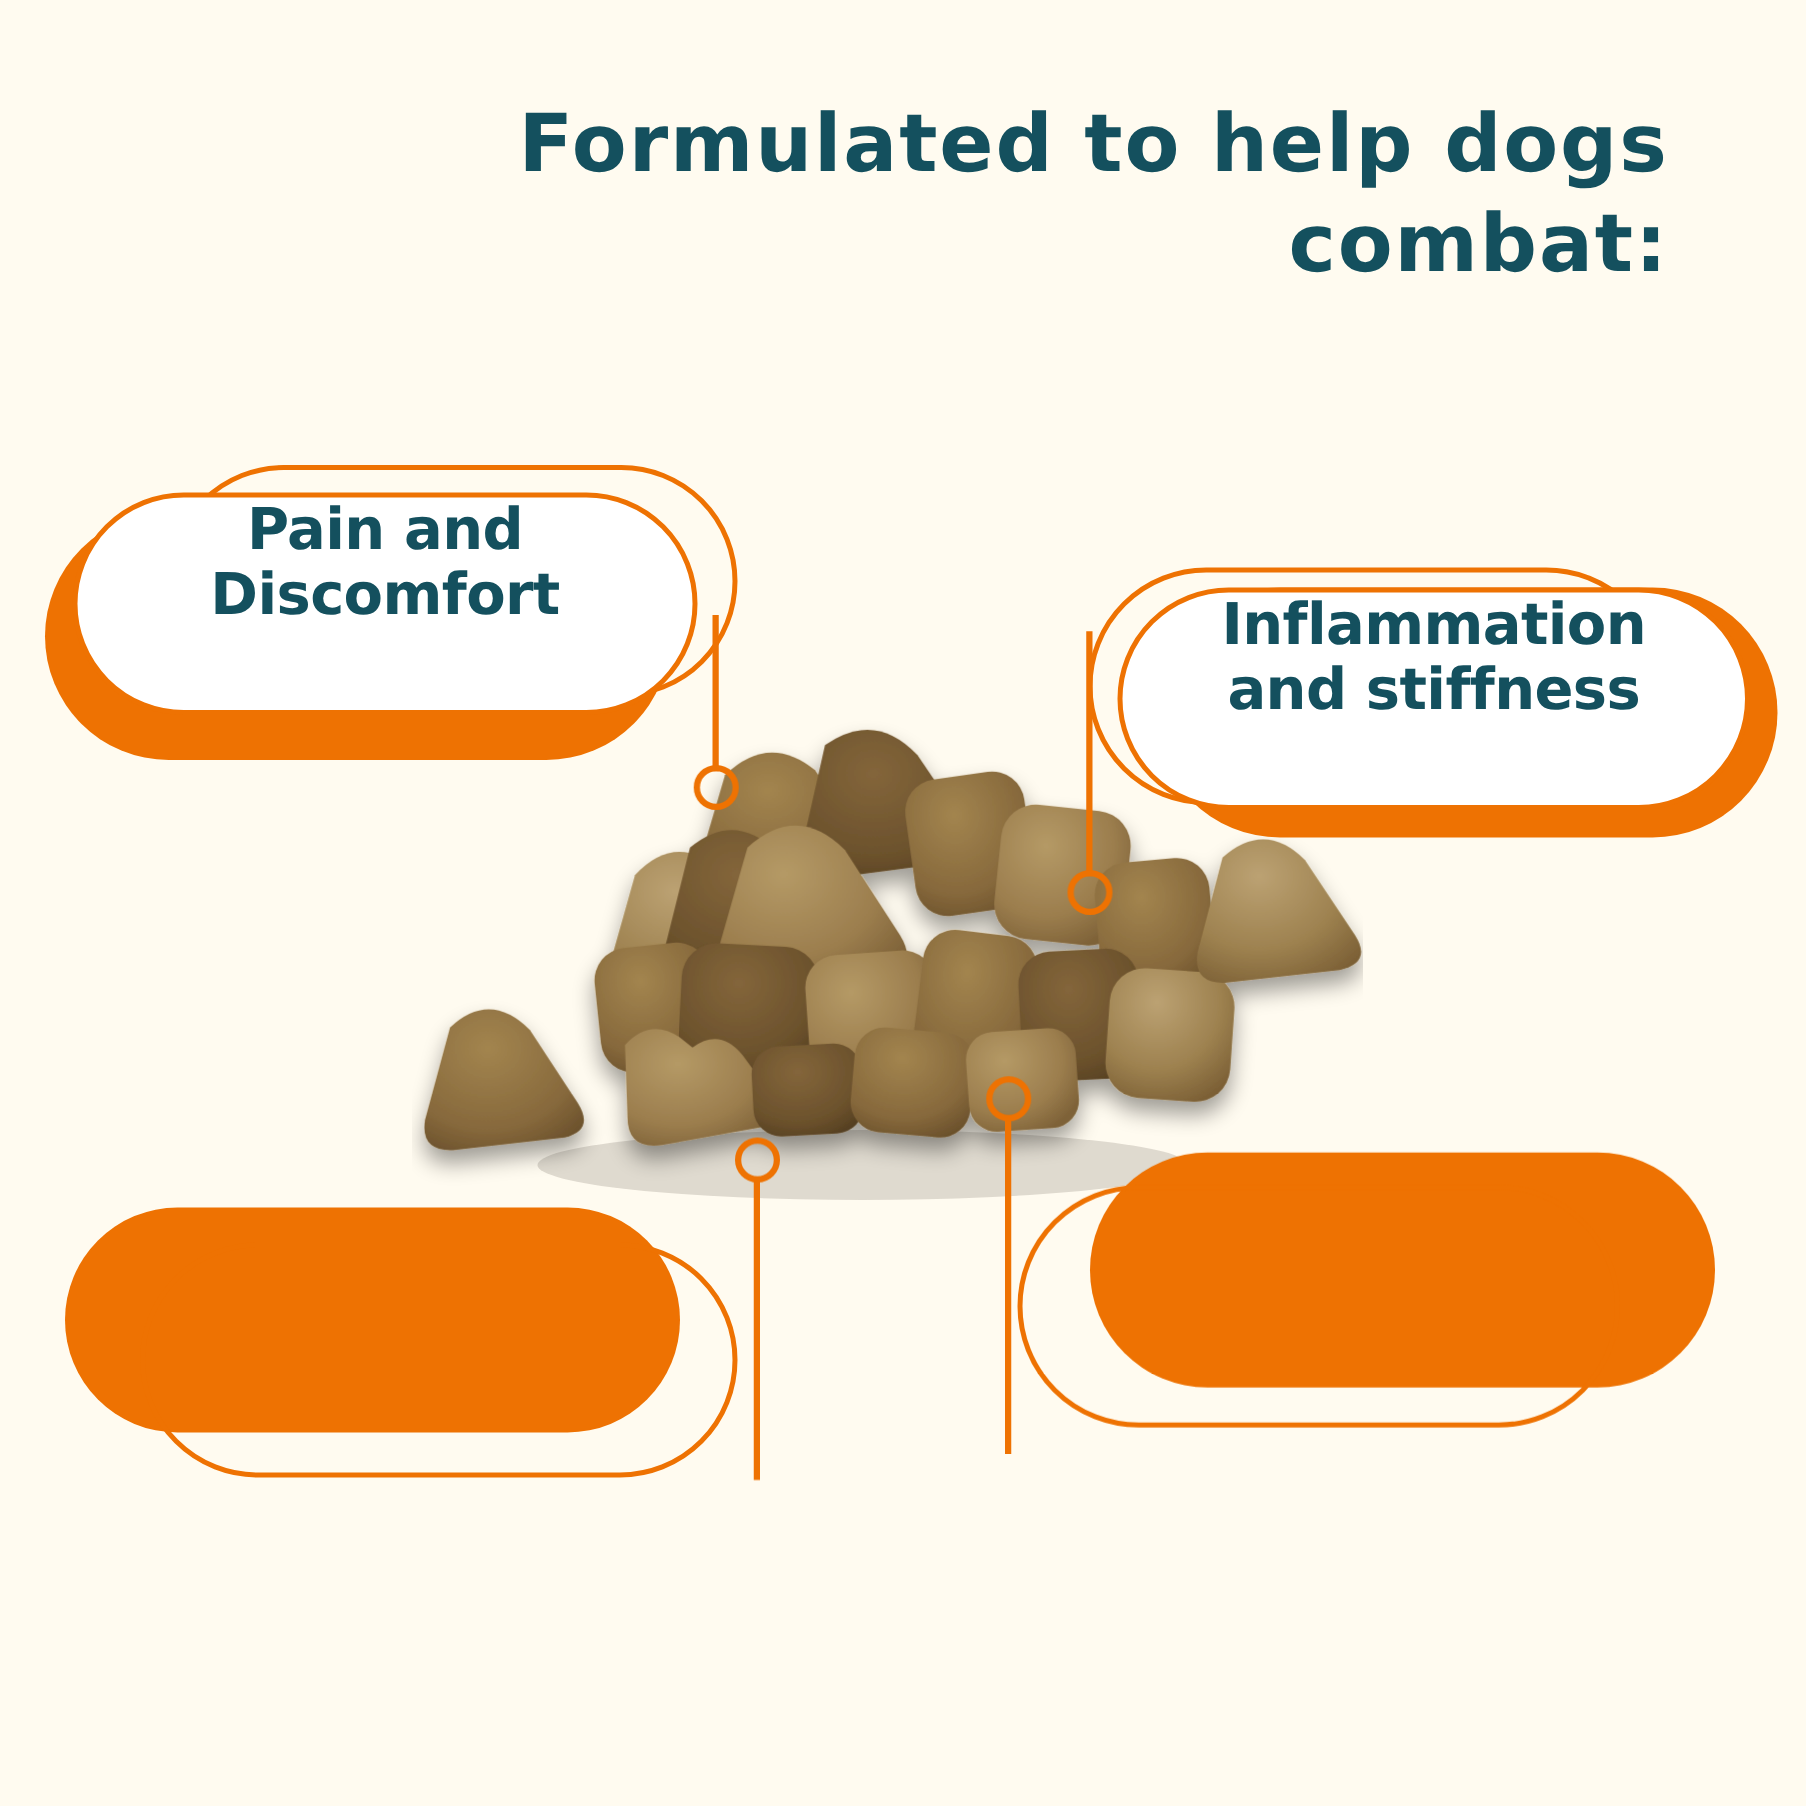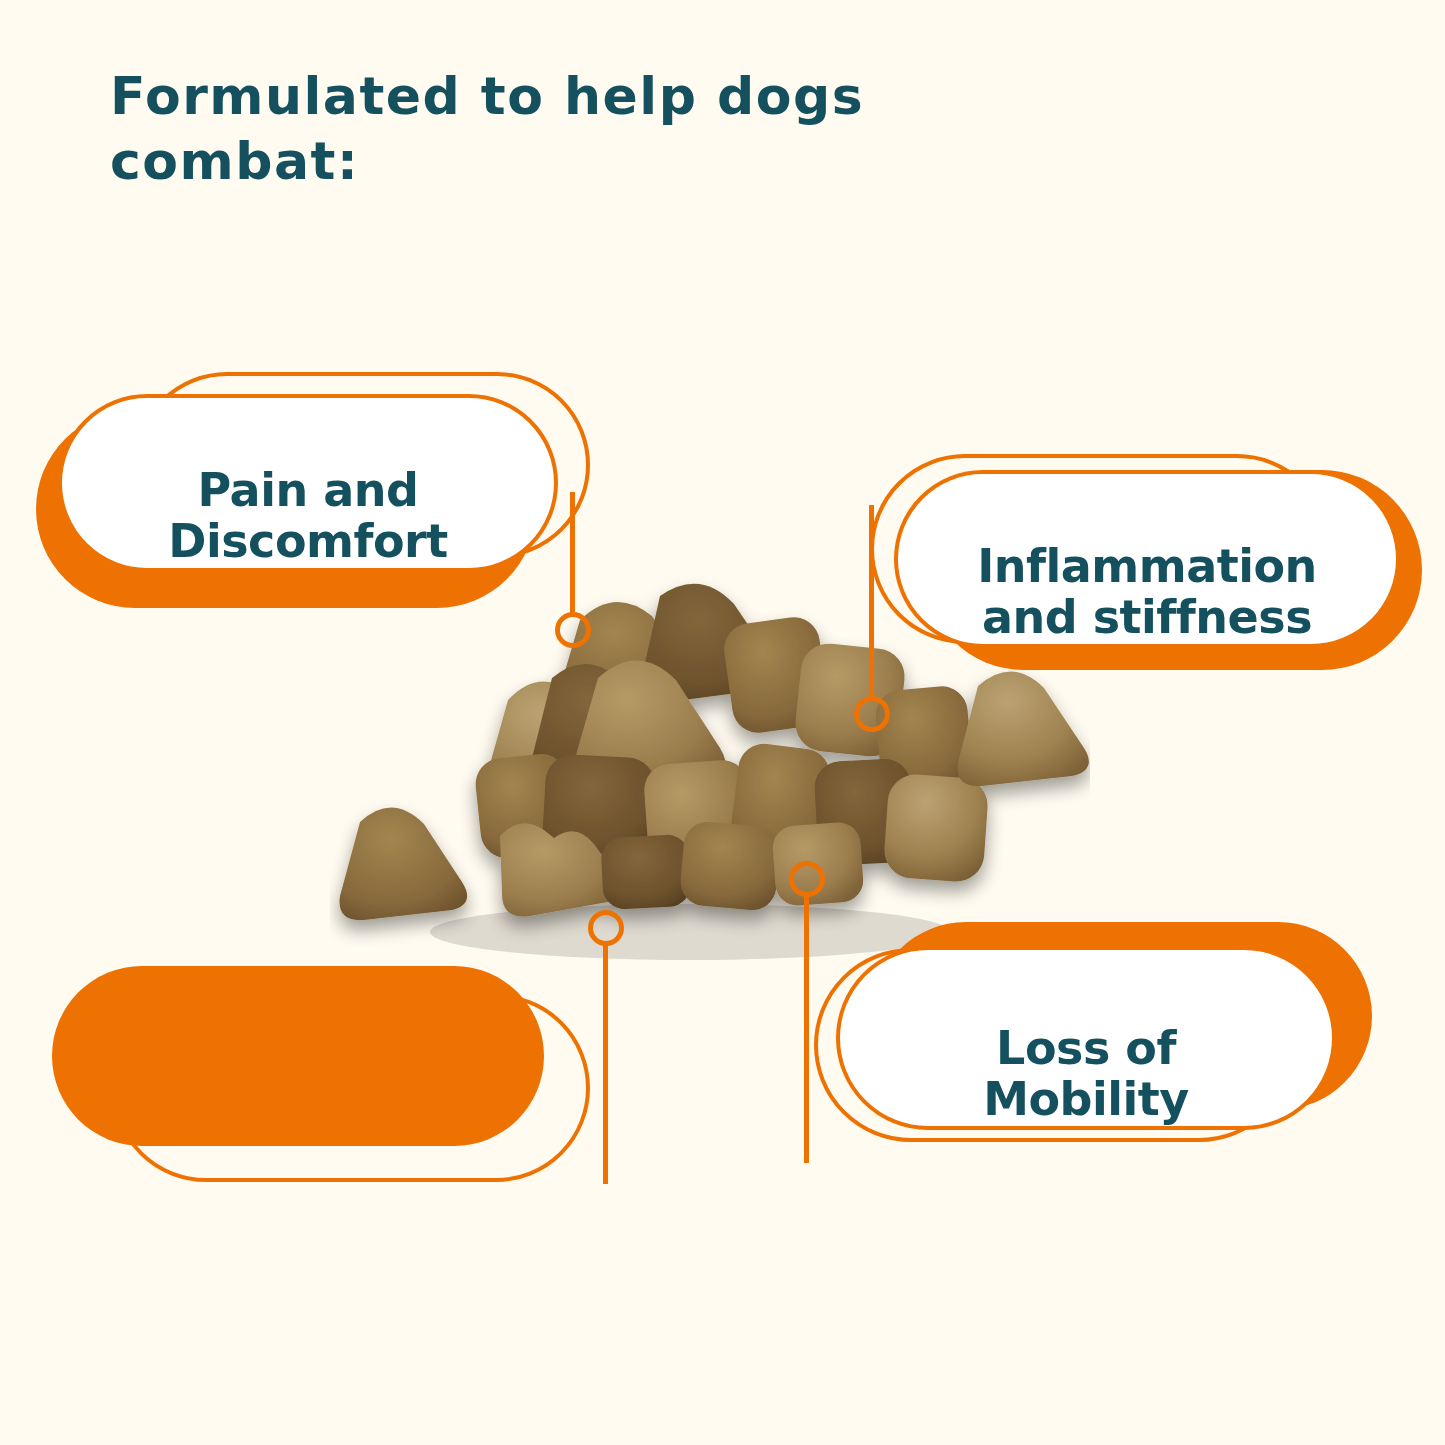--- a/index.html
+++ b/index.html
@@ -19,27 +19,27 @@
     width: 1445px;
     height: 1445px;
     background: #FFFBF0;
     overflow: hidden;
   }
 
   
   #title {
     position: absolute;
     left: 110px;
-    top: 64px;
+    top: 76px;
     width: 1225px;
-    text-align: left;
+    text-align: right;
     color: #14505E;
     font-family: "DejaVu Sans", sans-serif;
     font-weight: 700;
-    font-size: 52px;
+    font-size: 64px;
     line-height: 1.25;
     letter-spacing: 1.5px;
     white-space: pre-line;
   }
 
   
   #treats-wrap {
     position: absolute;
     left: 330px;
     top: 560px;
@@ -66,21 +66,21 @@
     border: 4px solid #EE7202;
     border-radius: 999px;
     background: transparent;
   }
   
   .card {
     background: #FFFFFF;
     border: 4px solid #EE7202;
     border-radius: 999px;
     display: flex;
-    align-items: flex-end;
+    align-items: flex-start;
     justify-content: center;
   }
   .card-label {
     color: #14505E;
     font-family: "DejaVu Sans", sans-serif;
     font-weight: 700;
     font-size: 46px;
     line-height: 1.12;
     text-align: center;
     white-space: pre-line;
@@ -217,23 +217,19 @@
     <div class="layer outline-thin" style="left:60px; top:32px; width:478px; height:188px;"></div>
   </div>
   <div class="connector" style="left:603px; top:944px;">
     <div class="connector-line" style="height:240px;"></div>
     <div class="connector-dot" style="left:-15px; top:-34px;"></div>
   </div>
 
   <div class="callout" style="left:806px; top:916px; width:570px; height:240px;">
     <div class="layer slab" style="left:66px; top:6px; width:500px; height:188px;"></div>
     <div class="layer outline-thin" style="left:8px; top:32px; width:482px; height:194px;"></div>
-    <div class="layer card" style="left:30px; top:30px; width:500px; height:184px; padding:0 24px;">
-      <span class="card-label">Loss of
-Mobility</span>
-    </div>
   </div>
   <div class="connector" style="left:804px; top:895px;">
     <div class="connector-line" style="height:268px;"></div>
     <div class="connector-dot" style="left:-15px; top:-34px;"></div>
   </div>
 
 </div>
 
 </body></html>

